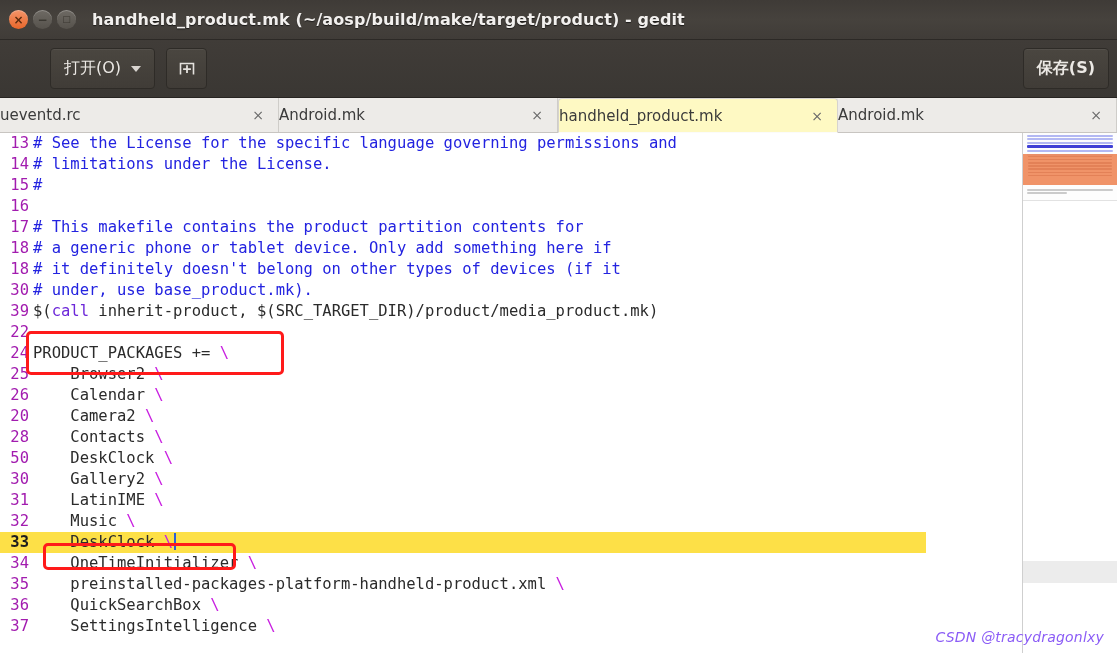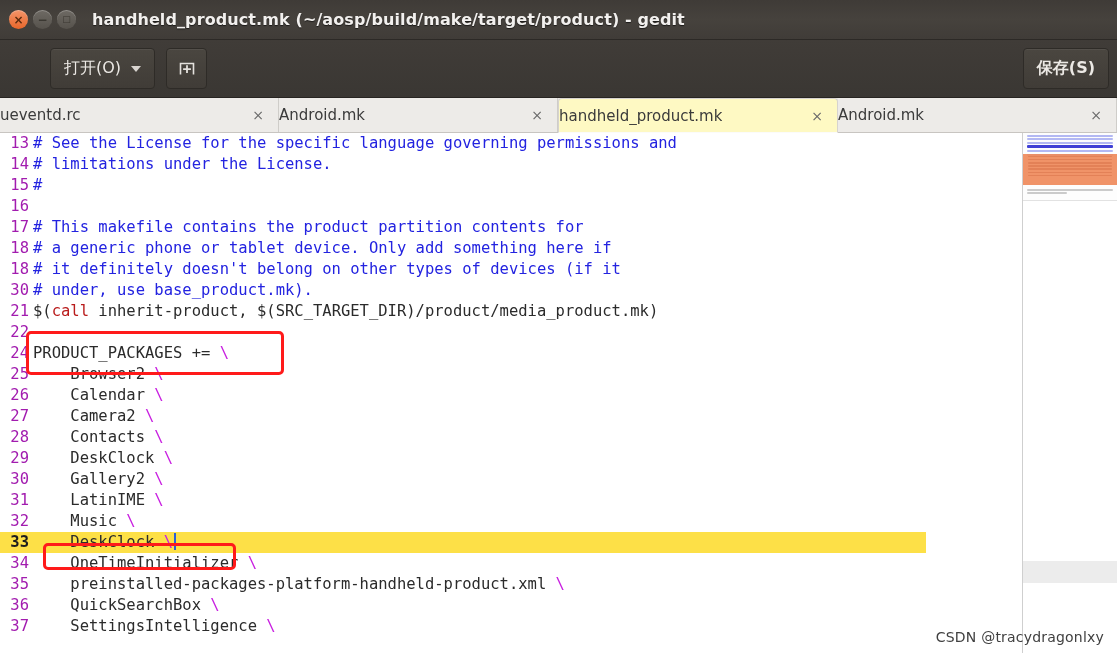--- a/index.html
+++ b/index.html
@@ -142,21 +142,21 @@
     width: 33px;
     flex: 0 0 33px;
     text-align: right;
     color: #a21caf;
     padding-right: 4px;
     user-select: none;
   }
   .line.current .ln { font-weight: bold; color: #1d1d1d; }
   .src { flex: 1 1 auto; color: #2b2b2b; }
   .cm  { color: #2323e0; }      
-  .fn  { color: #b91c1c; }      
+  .fn  { color: #6d28d9; }      
   .bs  { color: #c81ee0; }      
   .pl  { color: #2b2b2b; }
 
   .caret-bar {
     display: inline-block;
     width: 2px; height: 17px;
     background: #2b5fd9;
     vertical-align: -3px;
     margin-left: 1px;
   }
@@ -219,24 +219,25 @@
     width: 96px; height: 520px;
     background: #ffffff;
   }
 
   
   .watermark {
     position: absolute;
     right: 13px; bottom: 8px;
     font-family: "DejaVu Sans", "Liberation Sans", sans-serif;
     font-size: 14px;
-    color: #404040;
+    color: #8b5cf6;
     letter-spacing: .2px;
     user-select: none;
     z-index: 8;
+    font-style: italic;
   }
 </style>
 </head>
 <body>
 
 <div class="window">
 
   <div class="titlebar">
     <div class="wbuttons">
       <div class="wbtn close">
@@ -294,28 +295,28 @@
   <div class="editor">
     <div class="code-scroll" id="code">
         <div class="line"><span class="ln">13</span><span class="src"><span class="cm"># See the License for the specific language governing permissions and</span></span></div>
         <div class="line"><span class="ln">14</span><span class="src"><span class="cm"># limitations under the License.</span></span></div>
         <div class="line"><span class="ln">15</span><span class="src"><span class="cm">#</span></span></div>
         <div class="line"><span class="ln">16</span><span class="src"><span class="pl"></span></span></div>
         <div class="line"><span class="ln">17</span><span class="src"><span class="cm"># This makefile contains the product partition contents for</span></span></div>
         <div class="line"><span class="ln">18</span><span class="src"><span class="cm"># a generic phone or tablet device. Only add something here if</span></span></div>
         <div class="line"><span class="ln">18</span><span class="src"><span class="cm"># it definitely doesn't belong on other types of devices (if it</span></span></div>
         <div class="line"><span class="ln">30</span><span class="src"><span class="cm"># under, use base_product.mk).</span></span></div>
-        <div class="line"><span class="ln">21</span><span class="src"><span class="pl">$(</span><span class="fn">call</span><span class="pl"> inherit-product, $(SRC_TARGET_DIR)/product/media_product.mk)</span></span></div>
+        <div class="line"><span class="ln">39</span><span class="src"><span class="pl">$(</span><span class="fn">call</span><span class="pl"> inherit-product, $(SRC_TARGET_DIR)/product/media_product.mk)</span></span></div>
         <div class="line"><span class="ln">22</span><span class="src"><span class="pl"></span></span></div>
         <div class="line"><span class="ln">24</span><span class="src"><span class="pl">PRODUCT_PACKAGES += </span><span class="bs">\</span></span></div>
         <div class="line"><span class="ln">25</span><span class="src"><span class="pl">    Browser2 </span><span class="bs">\</span></span></div>
         <div class="line"><span class="ln">26</span><span class="src"><span class="pl">    Calendar </span><span class="bs">\</span></span></div>
-        <div class="line"><span class="ln">27</span><span class="src"><span class="pl">    Camera2 </span><span class="bs">\</span></span></div>
+        <div class="line"><span class="ln">20</span><span class="src"><span class="pl">    Camera2 </span><span class="bs">\</span></span></div>
         <div class="line"><span class="ln">28</span><span class="src"><span class="pl">    Contacts </span><span class="bs">\</span></span></div>
-        <div class="line"><span class="ln">29</span><span class="src"><span class="pl">    DeskClock </span><span class="bs">\</span></span></div>
+        <div class="line"><span class="ln">50</span><span class="src"><span class="pl">    DeskClock </span><span class="bs">\</span></span></div>
         <div class="line"><span class="ln">30</span><span class="src"><span class="pl">    Gallery2 </span><span class="bs">\</span></span></div>
         <div class="line"><span class="ln">31</span><span class="src"><span class="pl">    LatinIME </span><span class="bs">\</span></span></div>
         <div class="line"><span class="ln">32</span><span class="src"><span class="pl">    Music </span><span class="bs">\</span></span></div>
         <div class="line current"><span class="ln">33</span><span class="src"><span class="pl">    DeskClock </span><span class="bs">\</span><span class="caret-bar"></span></span></div>
         <div class="line"><span class="ln">34</span><span class="src"><span class="pl">    OneTimeInitializer </span><span class="bs">\</span></span></div>
         <div class="line"><span class="ln">35</span><span class="src"><span class="pl">    preinstalled-packages-platform-handheld-product.xml </span><span class="bs">\</span></span></div>
         <div class="line"><span class="ln">36</span><span class="src"><span class="pl">    QuickSearchBox </span><span class="bs">\</span></span></div>
         <div class="line"><span class="ln">37</span><span class="src"><span class="pl">    SettingsIntelligence </span><span class="bs">\</span></span></div>
       </div>
   </div>

